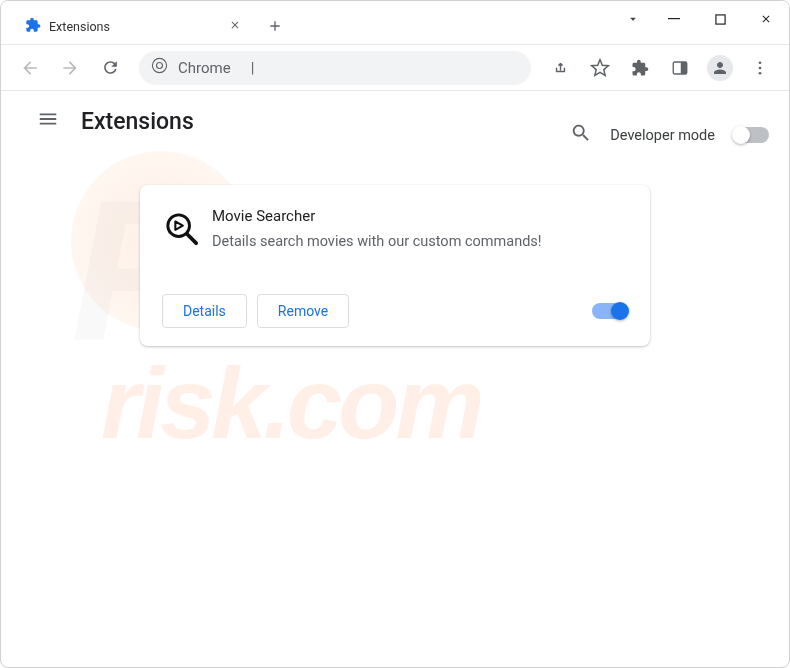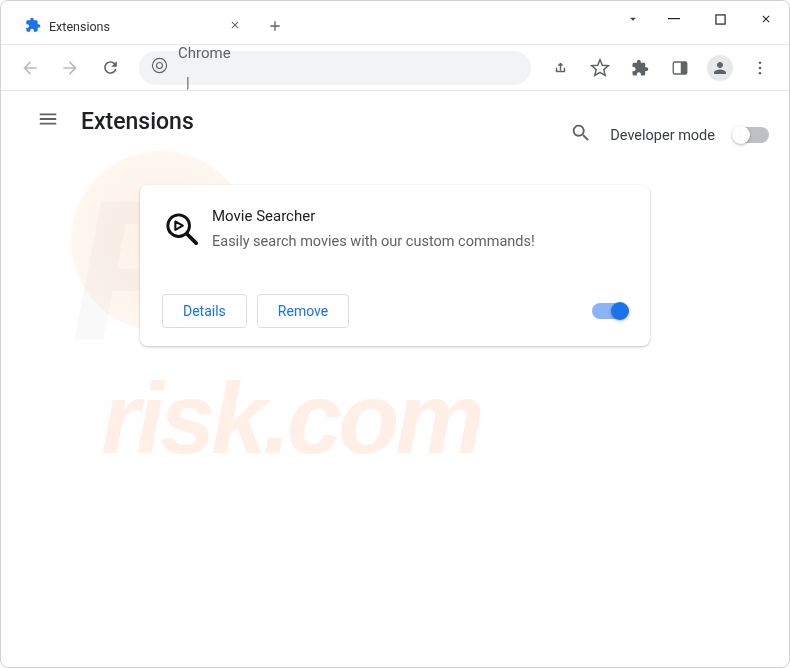--- a/index.html
+++ b/index.html
@@ -22,21 +22,21 @@
     font-weight: 900;
     color: rgba(180,180,180,0.08);
     font-style: italic;
     letter-spacing: -10px;
     pointer-events: none;
     z-index: 0;
     font-family: Arial, sans-serif;
   }
   .watermark2 {
     position: absolute;
-    top: 360px;
+    top: 345px;
     left: 100px;
     font-size: 100px;
     font-weight: 900;
     color: rgba(255,120,60,0.12);
     font-style: italic;
     letter-spacing: -4px;
     pointer-events: none;
     z-index: 0;
     font-family: Arial, sans-serif;
   }
@@ -141,21 +141,20 @@
     padding: 0 12px;
     gap: 10px;
     margin: 0 6px;
   }
   .omnibox-text {
     font-size: 15px;
     color: #3c4043;
     display: flex;
     align-items: flex-start;
     gap: 12px;
-    flex-direction: column;
   }
   .omnibox-text .scheme { color: #5f6368; }
   .omnibox-text .sep { color: #5f6368; margin: 0 8px; }
   .tb-icon {
     width: 34px;
     height: 34px;
     display: flex;
     align-items: center;
     justify-content: center;
     cursor: pointer;
@@ -429,21 +428,21 @@
     <div class="card-top">
       <div class="ext-icon">
         <svg width="40" height="40" viewBox="0 0 48 48">
           <circle cx="20" cy="20" r="13" fill="none" stroke="#111" stroke-width="3.5"></circle>
           <path d="M30 30 L41 41" stroke="#111" stroke-width="4.5" stroke-linecap="round"></path>
           <path d="M16 15 L16 25 L25 20 Z" fill="none" stroke="#111" stroke-width="2.5" stroke-linejoin="round"></path>
         </svg>
       </div>
       <div>
         <div class="ext-name">Movie Searcher</div>
-        <div class="ext-desc">Easily search movies with our custom commands!</div>
+        <div class="ext-desc">Details search movies with our custom commands!</div>
       </div>
     </div>
     <div class="card-bottom">
       <button class="card-btn">Details</button>
       <button class="card-btn">Remove</button>
       <div class="toggle-on"></div>
     </div>
   </div>
 </div>
 

